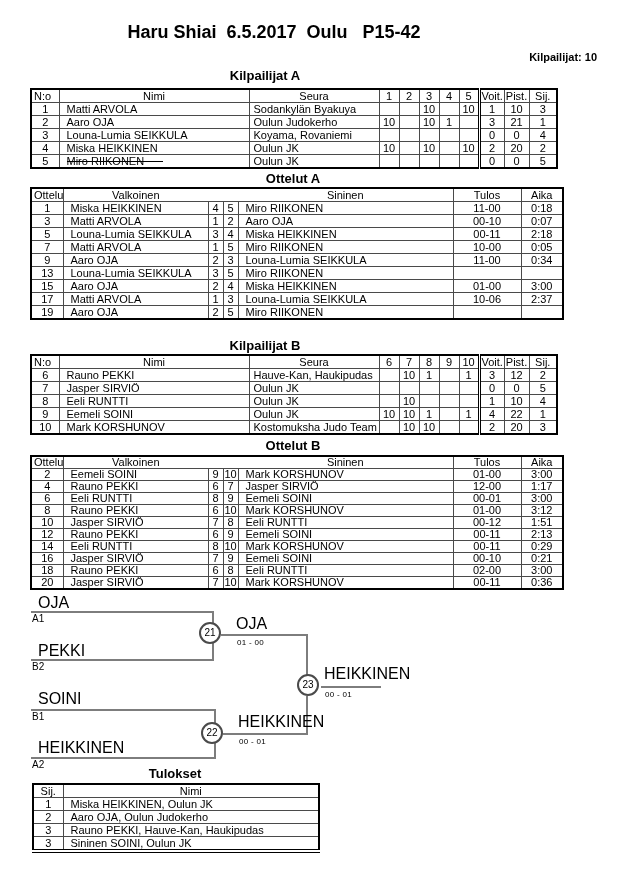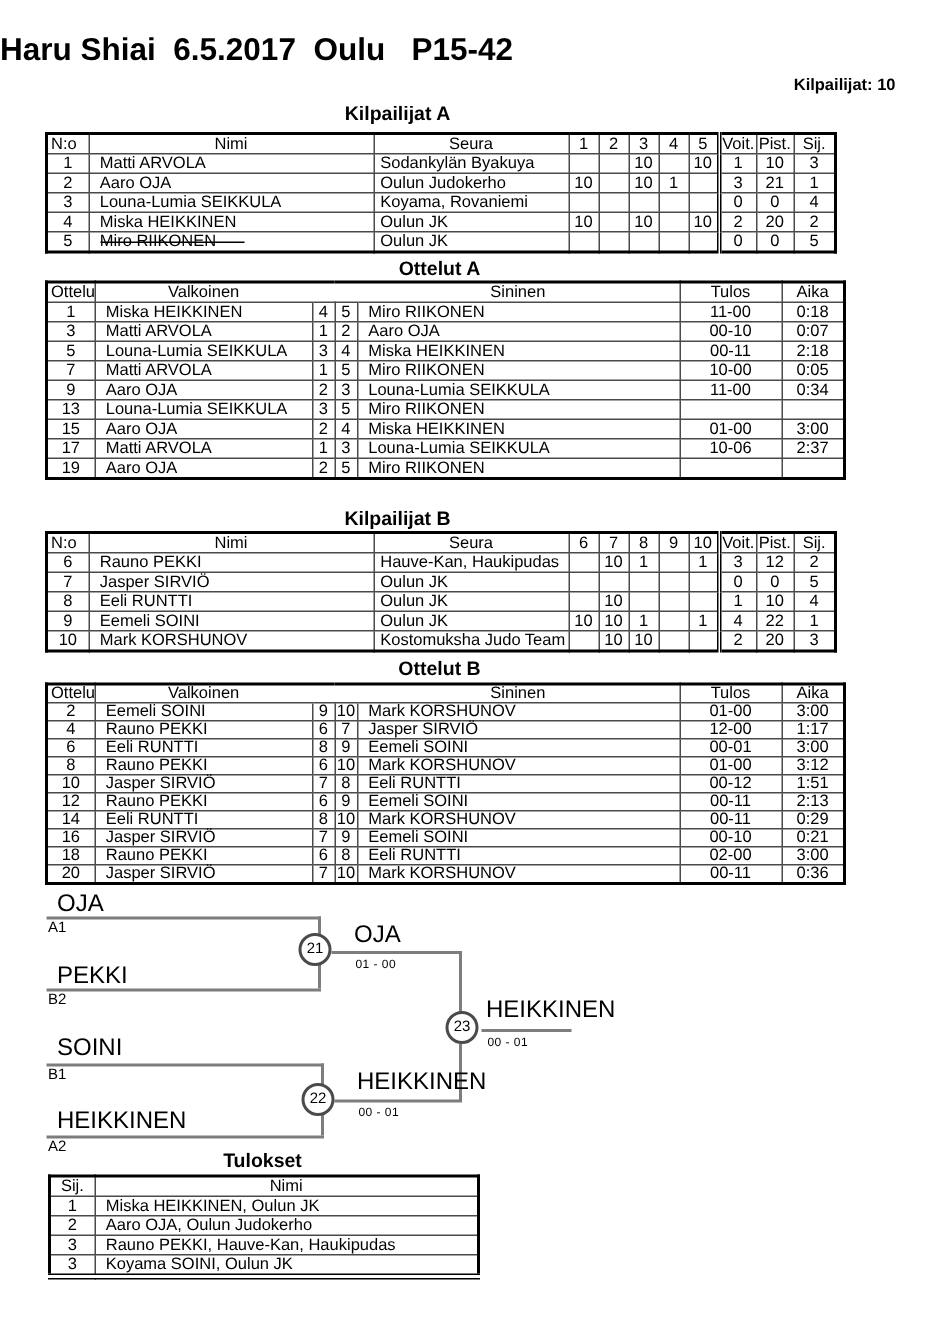--- a/index.html
+++ b/index.html
@@ -1,19 +1,19 @@
 <!DOCTYPE html>
 <html><head>
 <meta charset="utf-8">
 <style>
   html,body{margin:0;padding:0}
   body{position:relative;width:630px;height:891px;background:#ffffff;color:#000;
        font-family:"Liberation Sans","DejaVu Sans",sans-serif;overflow:hidden}
   .abs{position:absolute}
-  #title{top:22px;left:0;width:548px;text-align:left;font-size:21px;font-weight:bold;white-space:pre}
+  #title{top:22px;left:0;width:548px;text-align:center;font-size:18px;font-weight:bold;white-space:pre}
   #competitors{top:51px;right:33px;font-size:11px;font-weight:bold}
   .sec{position:absolute;font-size:13px;font-weight:bold;text-align:center;width:300px;white-space:nowrap}
   #h-ka{top:68px;left:115px}
   #h-oa{top:171px;left:143px}
   #h-kb{top:338px;left:115px}
   #h-ob{top:438px;left:143px}
   #h-tu{top:766px;left:25px}
 
   table{position:absolute;border-collapse:collapse;table-layout:fixed;border:2px solid #000;background:#fff}
   th,td{border:1px solid #4a4a4a;font-size:11px;line-height:12px;height:12px;padding:0 1px;
@@ -556,16 +556,16 @@
     <td class="l">Aaro OJA, Oulun Judokerho</td>
   </tr>
 
   <tr>
     <td class="c">3</td>
     <td class="l">Rauno PEKKI, Hauve-Kan, Haukipudas</td>
   </tr>
 
   <tr>
     <td class="c">3</td>
-    <td class="l">Koyama SOINI, Oulun JK</td>
+    <td class="l">Sininen SOINI, Oulun JK</td>
   </tr>
 </tbody>
 </table>
 
 </body></html>

